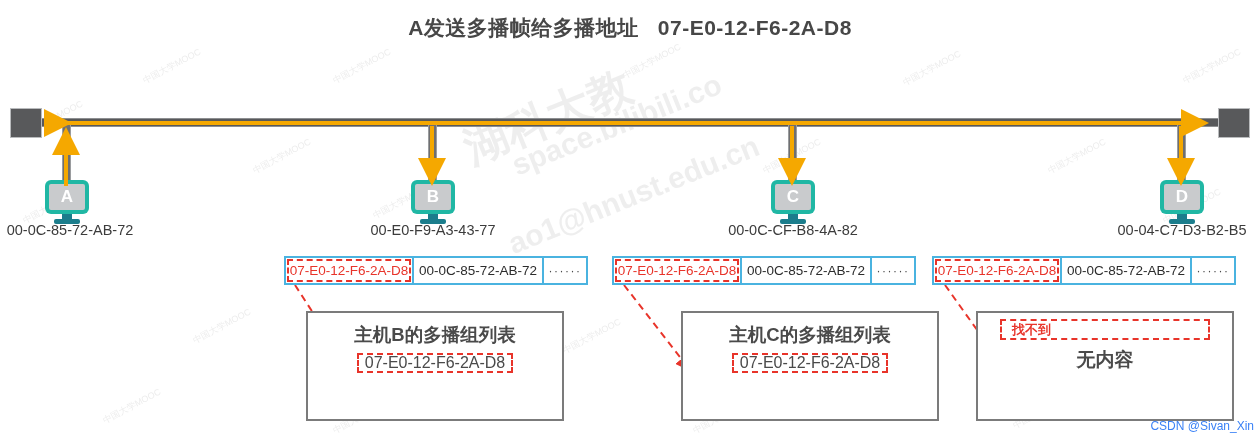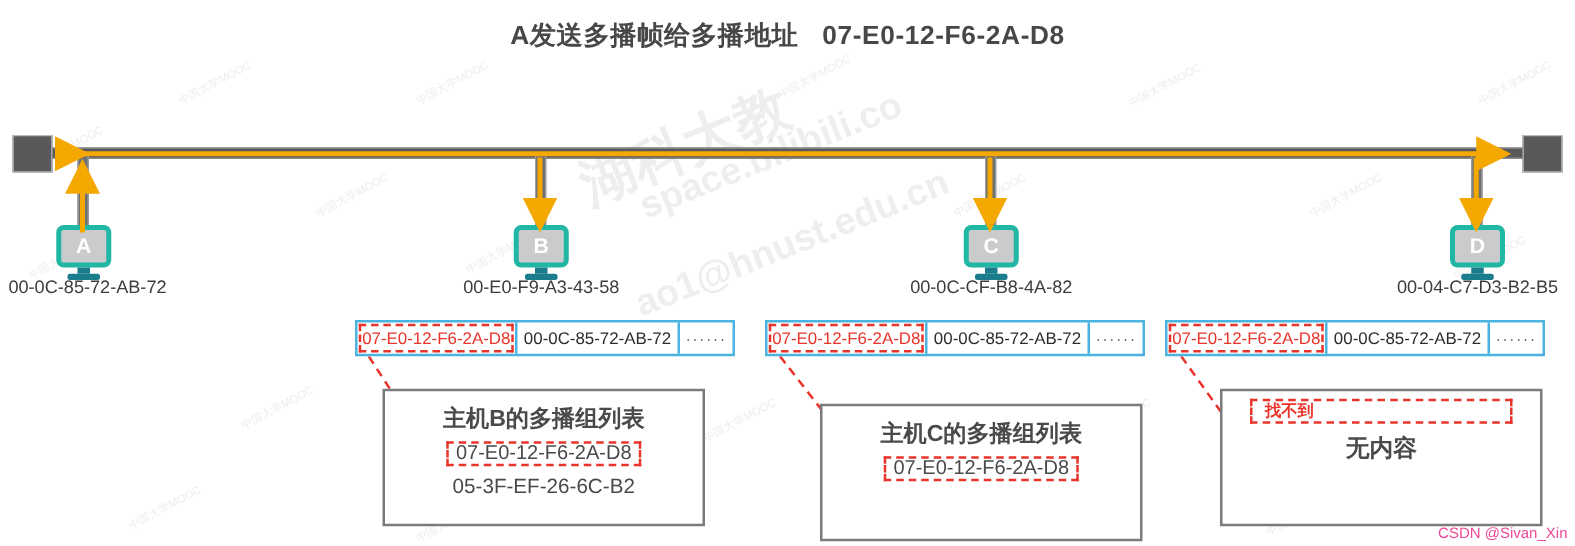--- a/index.html
+++ b/index.html
@@ -201,21 +201,21 @@
     left: 0; top: 0;
     width: 1260px; height: 437px;
     pointer-events: none;
   }
 
   
   #csdn {
     position: absolute;
     right: 6px; bottom: 4px;
     font-size: 12px;
-    color: #ec4899;
+    color: #3b82f6;
     white-space: nowrap;
   }
 </style>
 </head>
 <body>
 
 <div class="wm-big" style="left:460px; top:88px; font-size:44px;">湖科大教</div>
 <div class="wm-big" style="left:505px; top:108px; font-size:30px;">space.bilibili.co</div>
 <div class="wm-big" style="left:500px; top:178px; font-size:30px;">ao1@hnust.edu.cn</div>
 
@@ -260,21 +260,21 @@
 </div>
 <div class="host-mac" style="left:0px; top:222px; width:140px;">00-0C-85-72-AB-72</div>
 
 <div class="host" style="left:411px; top:180px;">
   <div class="monitor">
     <div class="screen">B</div>
   </div>
   <div class="neck"></div>
   <div class="base"></div>
 </div>
-<div class="host-mac" style="left:363px; top:222px; width:140px;">00-E0-F9-A3-43-58</div>
+<div class="host-mac" style="left:363px; top:222px; width:140px;">00-E0-F9-A3-43-77</div>
 
 <div class="host" style="left:771px; top:180px;">
   <div class="monitor">
     <div class="screen">C</div>
   </div>
   <div class="neck"></div>
   <div class="base"></div>
 </div>
 <div class="host-mac" style="left:723px; top:222px; width:140px;">00-0C-CF-B8-4A-82</div>
 
@@ -347,24 +347,23 @@
   <div class="cell cell-src">00-0C-85-72-AB-72</div>
   <div class="cell cell-pad">······</div>
 </div>
 
 <div class="mlist" style="left:306px; top:311px;">
   <div class="mtitle">主机B的多播组列表</div>
   <div class="mrow-hl">
     <div class="dashbox"></div>
     <span>07-E0-12-F6-2A-D8</span>
   </div>
-  <div class="mrow">05-3F-EF-26-6C-B2</div>
-</div>
-
-<div class="mlist" style="left:656px; top:311px;margin-top:12px;">
+</div>
+
+<div class="mlist" style="left:681px; top:311px;">
   <div class="mtitle">主机C的多播组列表</div>
   <div class="mrow-hl">
     <div class="dashbox"></div>
     <span>07-E0-12-F6-2A-D8</span>
   </div>
 </div>
 
 <div class="mlist" style="left:976px; top:311px;">
   <div class="mrow-hl wide-dash">
     <div class="dashbox"></div>

